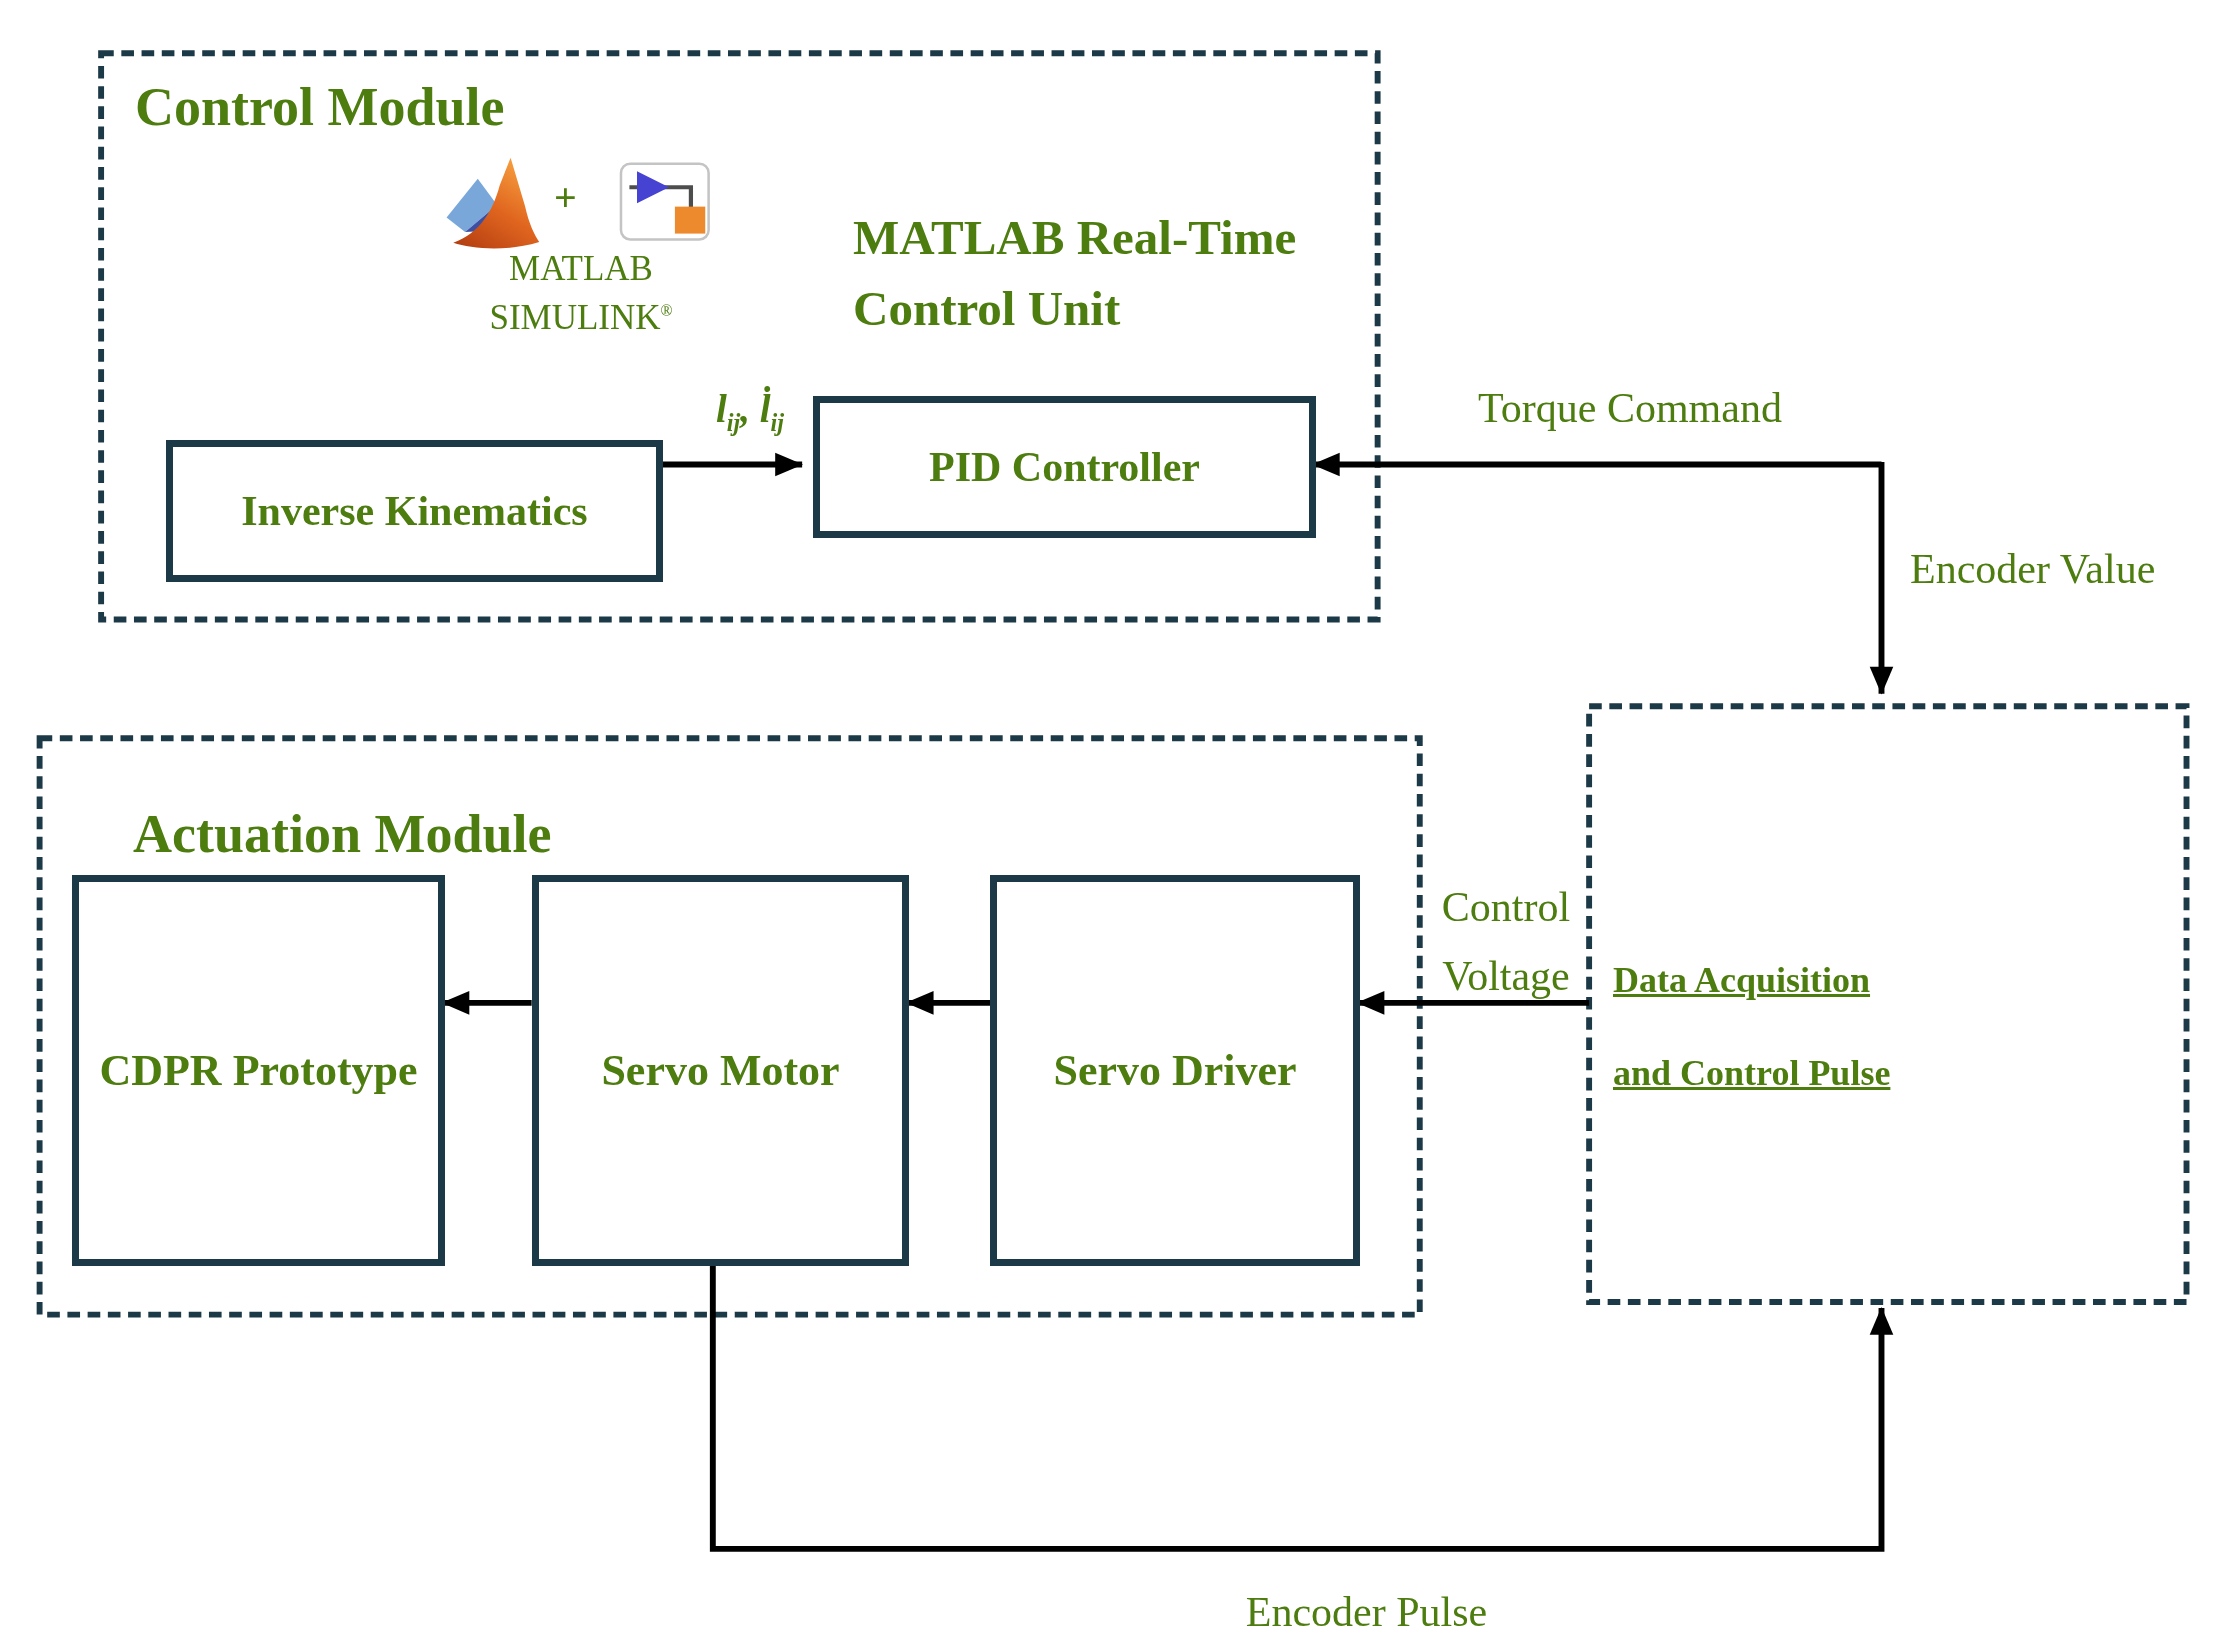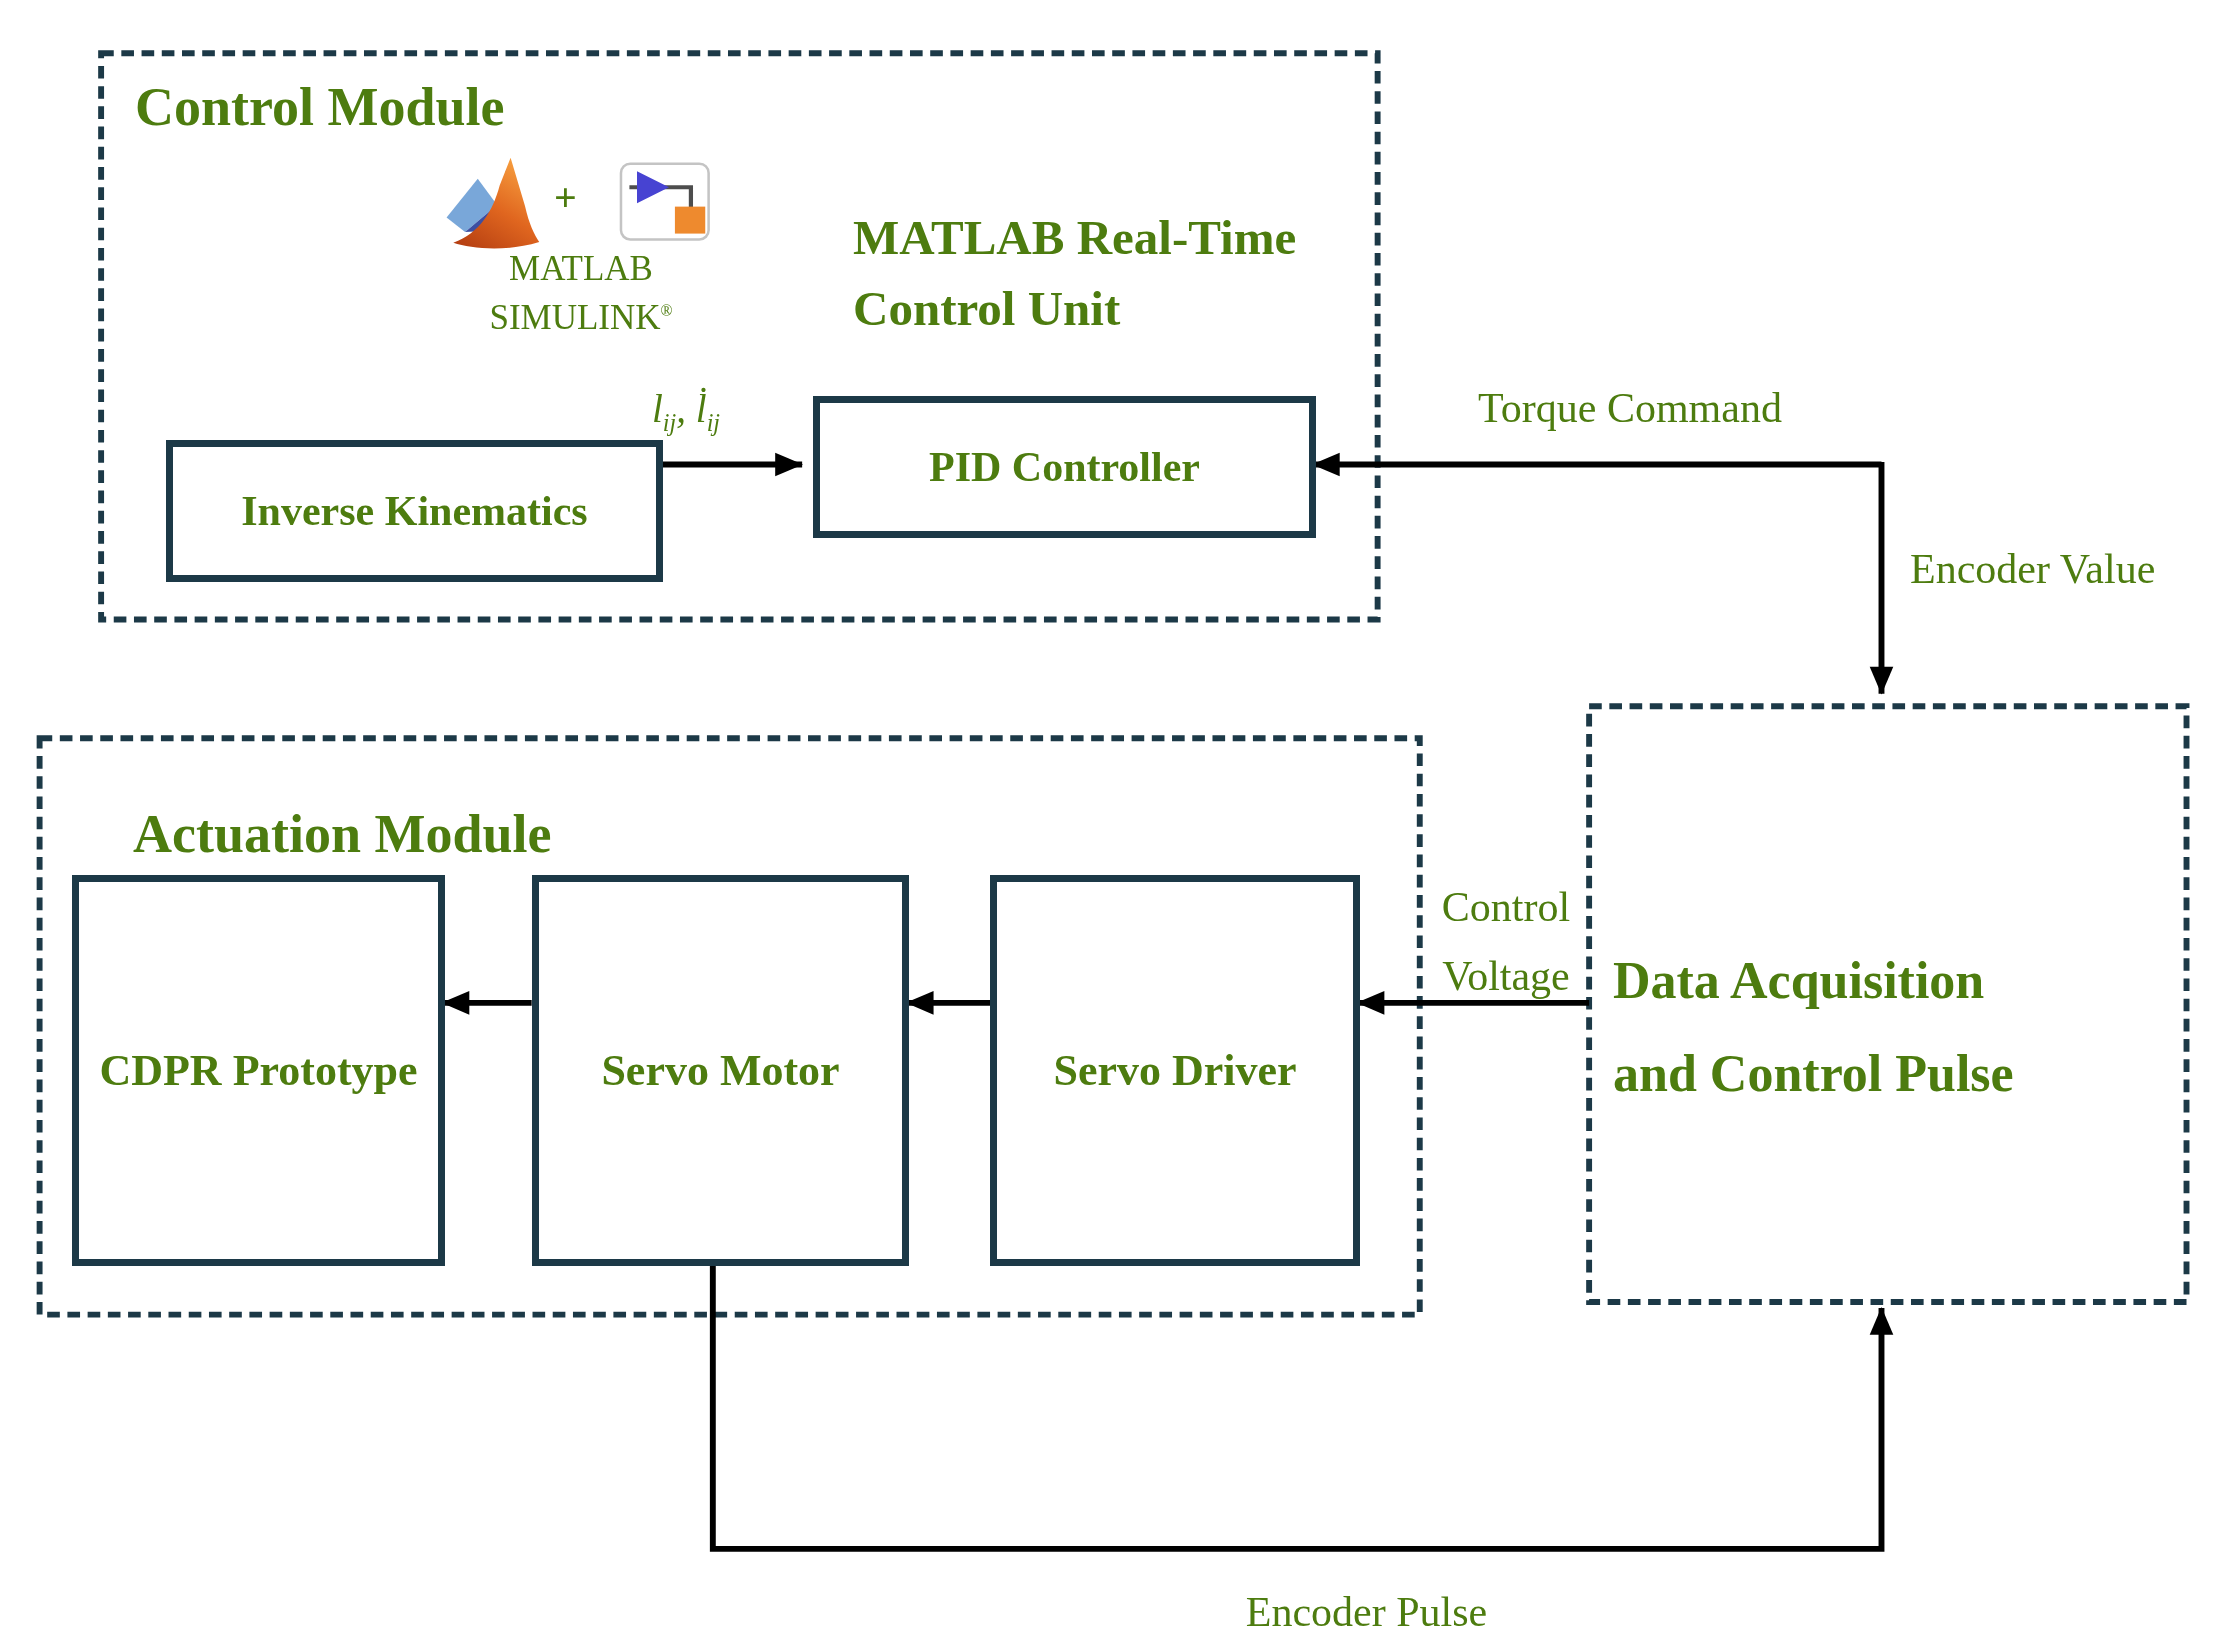--- a/index.html
+++ b/index.html
@@ -25,30 +25,30 @@
     display:flex;align-items:center;justify-content:center;
     text-align:center;
     font-weight:bold;
   }
   .box-label{font-weight:bold;}
   .module-title{position:absolute;font-weight:bold;font-size:54px;line-height:1.1;white-space:nowrap;}
   .big-label{position:absolute;font-weight:bold;white-space:nowrap;}
   .sig-label{position:absolute;font-size:42px;line-height:1.16;white-space:nowrap;}
   .center{text-align:center;}
   .rtcu{font-size:49px;line-height:71px;}
-  .daq-text{font-size:52px;line-height:93px;}
+  .daq-text{font-size:36px;line-height:93px;text-decoration:underline;}
   .caption{
     position:absolute;left:459px;top:248px;width:244px;
     text-align:center;font-weight:normal;font-size:35px;line-height:42px;
   }
   .caption sup{font-size:0.45em;}
   .plus{position:absolute;left:554px;top:174px;font-weight:bold;font-size:40px;}
   .math-label{
-    position:absolute;left:652px;top:386px;width:118px;
-    text-align:left;font-size:39px;font-style:italic;white-space:nowrap;
+    position:absolute;left:666px;top:386px;width:118px;
+    text-align:right;font-size:39px;font-style:italic;white-space:nowrap;font-weight:bold;
   }
   .math-label sub{font-size:0.62em;font-style:italic;}
   .fs50{font-size:42px;}
   .fs52{font-size:44px;}
 </style>
 </head>
 <body>
 
 <div class="canvas">
 

